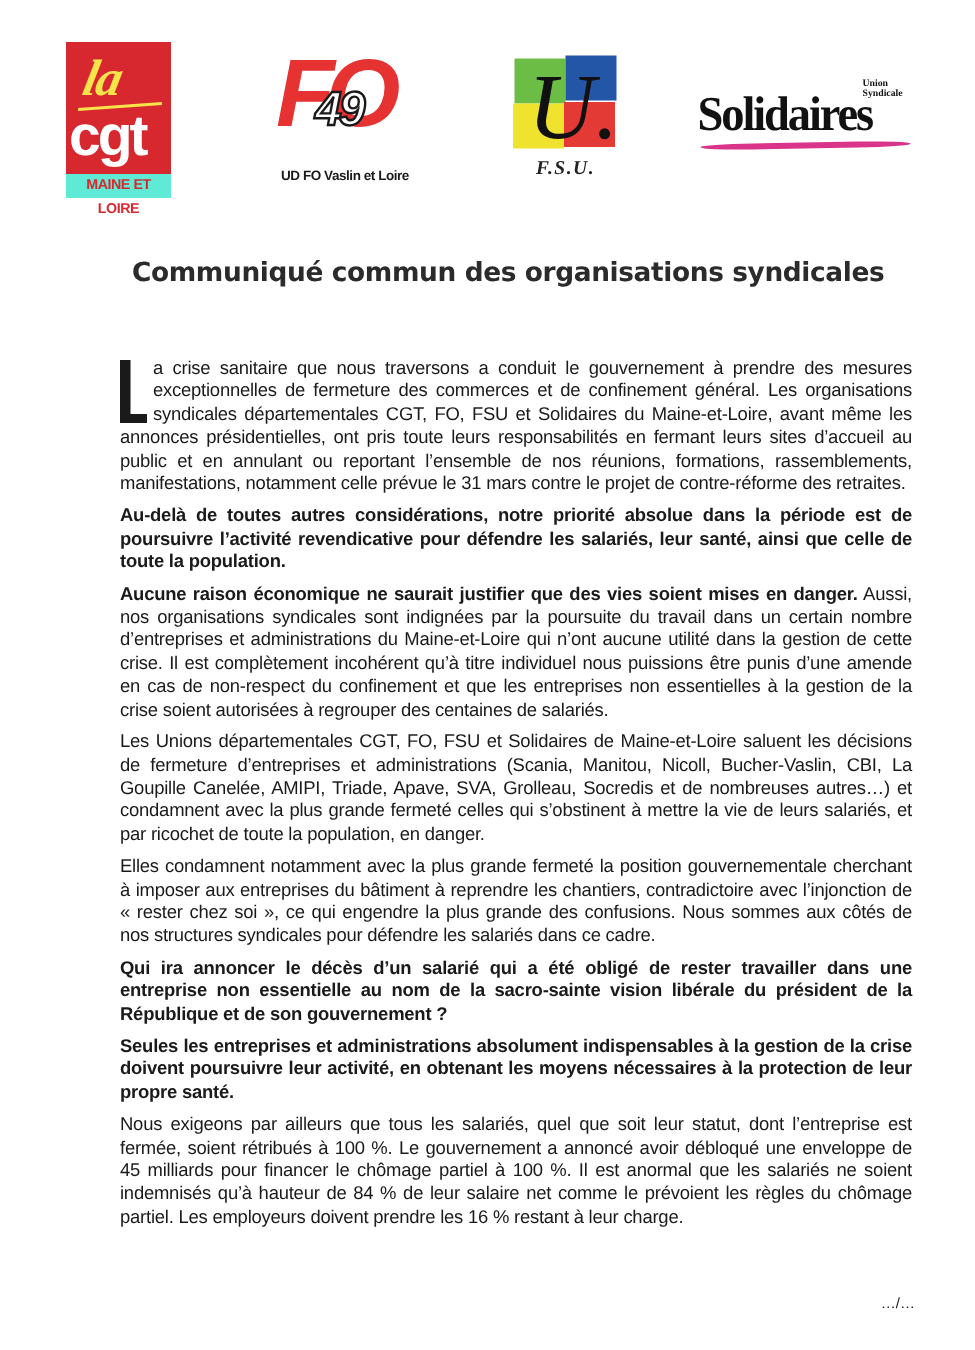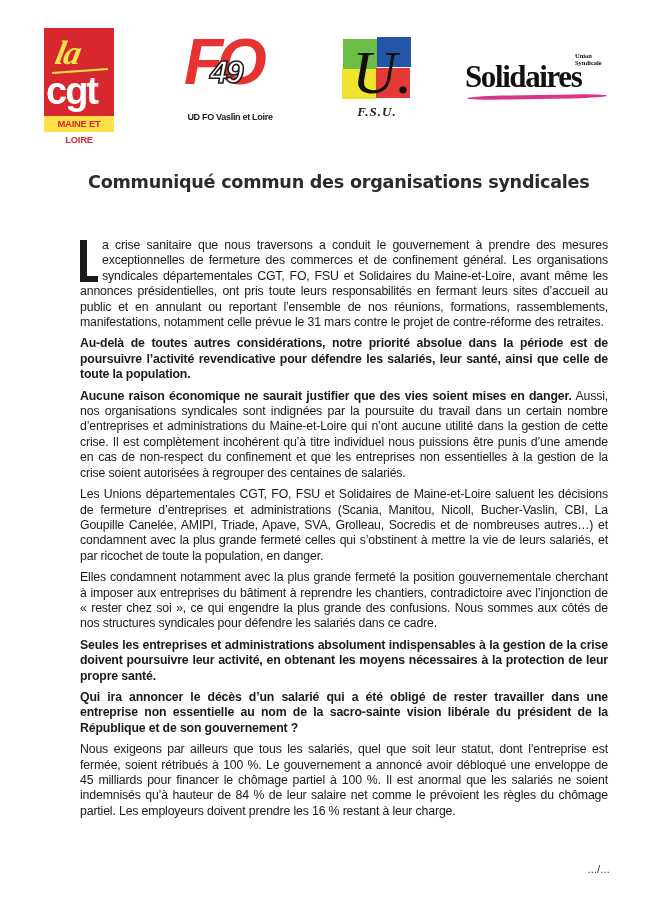--- a/index.html
+++ b/index.html
@@ -5,21 +5,21 @@
   html, body { margin: 0; padding: 0; background: #ffffff; }
   body { width: 650px; height: 900px; position: relative; overflow: hidden; font-family: "Liberation Sans", sans-serif; color: #1a1a1a; }
 
   
   .logos { position: absolute; top: 0; left: 0; width: 650px; height: 150px; }
 
   .cgt { position: absolute; left: 44px; top: 28px; width: 70px; height: 104px; background: #d7282f; }
   .cgt .la { position: absolute; left: 12px; top: 6px; font-family: "Liberation Serif", serif; font-style: italic; font-weight: bold; font-size: 34px; color: #f7e44a; letter-spacing: -1px; transform: skewX(-12deg); }
   .cgt .la-line { position: absolute; left: 8px; top: 42px; width: 56px; height: 2px; background: #f7e44a; transform: rotate(-4deg); }
   .cgt .word { position: absolute; left: 2px; top: 44px; font-family: "Liberation Sans", sans-serif; font-weight: bold; font-size: 38px; color: #ffffff; letter-spacing: -2px; line-height: 1; }
-  .cgt .band { position: absolute; left: 0; bottom: 0; width: 70px; height: 16px; background: #fde047; color: #d7282f; font-family: "Liberation Sans Narrow", "Liberation Sans", sans-serif; font-weight: bold; font-size: 9.5px; line-height: 16px; text-align: center; letter-spacing: -0.3px; }
+  .cgt .band { position: absolute; left: 0; bottom: 0; width: 70px; height: 16px; background: #5eead4; color: #d7282f; font-family: "Liberation Sans Narrow", "Liberation Sans", sans-serif; font-weight: bold; font-size: 9.5px; line-height: 16px; text-align: center; letter-spacing: -0.3px; }
 
   .fo { position: absolute; left: 180px; top: 30px; width: 100px; height: 100px; }
   .fo .fo-letters { position: absolute; left: 4px; top: 0; font-family: "Liberation Sans", sans-serif; font-weight: bold; font-size: 64px; font-style: italic; color: #e63231; letter-spacing: -6px; line-height: 1; }
   .fo .fo-num { position: absolute; left: 30px; top: 26px; font-family: "Liberation Sans", sans-serif; font-weight: bold; font-style: italic; font-size: 32px; color: #ffffff; -webkit-text-stroke: 1.6px #1a1a1a; letter-spacing: -2px; line-height: 1; text-align: right; }
   .fo .fo-caption { position: absolute; left: 0; top: 82px; width: 100px; text-align: center; font-family: "Liberation Sans", sans-serif; font-weight: bold; font-size: 9px; color: #1a1a1a; letter-spacing: -0.3px; white-space: nowrap; }
 
   .fsu { position: absolute; left: 342px; top: 37px; width: 70px; height: 90px; }
   .fsu .q { position: absolute; width: 34px; height: 30px; }
   .fsu .q.g { left: 1px; top: 2px; background: #6cbd45; }
   .fsu .q.b { left: 35px; top: 0; background: #2456a8; }
@@ -91,18 +91,18 @@
     <span class="dropcap">
       <span class="v"></span>
       <span class="h"></span>
 
     </span><span>a crise sanitaire que nous traversons a conduit le gouvernement à prendre des mesures exceptionnelles de fermeture des commerces et de confinement général. Les organisations syndicales départementales CGT, FO, FSU et Solidaires du Maine-et-Loire, avant même les annonces présidentielles, ont pris toute leurs responsabilités en fermant leurs sites d’accueil au public et en annulant ou reportant l’ensemble de nos réunions, formations, rassemblements, manifestations, notamment celle prévue le 31 mars contre le projet de contre-réforme des retraites.</span>
   </p>
   <p class="b">Au-delà de toutes autres considérations, notre priorité absolue dans la période est de poursuivre l’activité revendicative pour défendre les salariés, leur santé, ainsi que celle de toute la population.</p>
   <p><span class="b">Aucune raison économique ne saurait justifier que des vies soient mises en danger.</span><span> Aussi, nos organisations syndicales sont indignées par la poursuite du travail dans un certain nombre d’entreprises et administrations du Maine-et-Loire qui n’ont aucune utilité dans la gestion de cette crise. Il est complètement incohérent qu’à titre individuel nous puissions être punis d’une amende en cas de non-respect du confinement et que les entreprises non essentielles à la gestion de la crise soient autorisées à regrouper des centaines de salariés.</span></p>
   <p>Les Unions départementales CGT, FO, FSU et Solidaires de Maine-et-Loire saluent les décisions de fermeture d’entreprises et administrations (Scania, Manitou, Nicoll, Bucher-Vaslin, CBI, La Goupille Canelée, AMIPI, Triade, Apave, SVA, Grolleau, Socredis et de nombreuses autres…) et condamnent avec la plus grande fermeté celles qui s’obstinent à mettre la vie de leurs salariés, et par ricochet de toute la population, en danger.</p>
   <p>Elles condamnent notamment avec la plus grande fermeté la position gouvernementale cherchant à imposer aux entreprises du bâtiment à reprendre les chantiers, contradictoire avec l’injonction de « rester chez soi », ce qui engendre la plus grande des confusions. Nous sommes aux côtés de nos structures syndicales pour défendre les salariés dans ce cadre.</p>
+  <p class="b">Qui ira annoncer le décès d’un salarié qui a été obligé de rester travailler dans une entreprise non essentielle au nom de la sacro-sainte vision libérale du président de la République et de son gouvernement ?</p>
   <p class="b">Seules les entreprises et administrations absolument indispensables à la gestion de la crise doivent poursuivre leur activité, en obtenant les moyens nécessaires à la protection de leur propre santé.</p>
-  <p class="b">Qui ira annoncer le décès d’un salarié qui a été obligé de rester travailler dans une entreprise non essentielle au nom de la sacro-sainte vision libérale du président de la République et de son gouvernement ?</p>
   <p>Nous exigeons par ailleurs que tous les salariés, quel que soit leur statut, dont l’entreprise est fermée, soient rétribués à 100 %. Le gouvernement a annoncé avoir débloqué une enveloppe de 45 milliards pour financer le chômage partiel à 100 %. Il est anormal que les salariés ne soient indemnisés qu’à hauteur de 84 % de leur salaire net comme le prévoient les règles du chômage partiel. Les employeurs doivent prendre les 16 % restant à leur charge.</p>
 </div>
 
 <div class="cont">…/…</div>
 
 </body></html>

